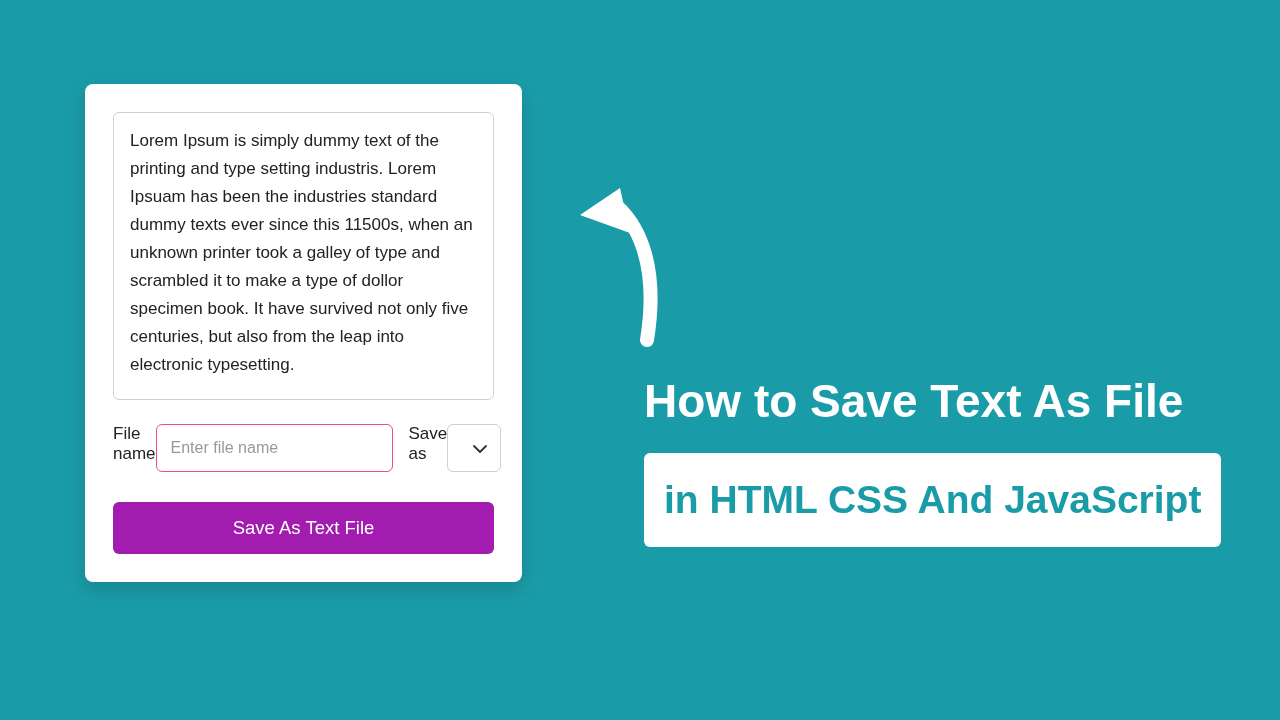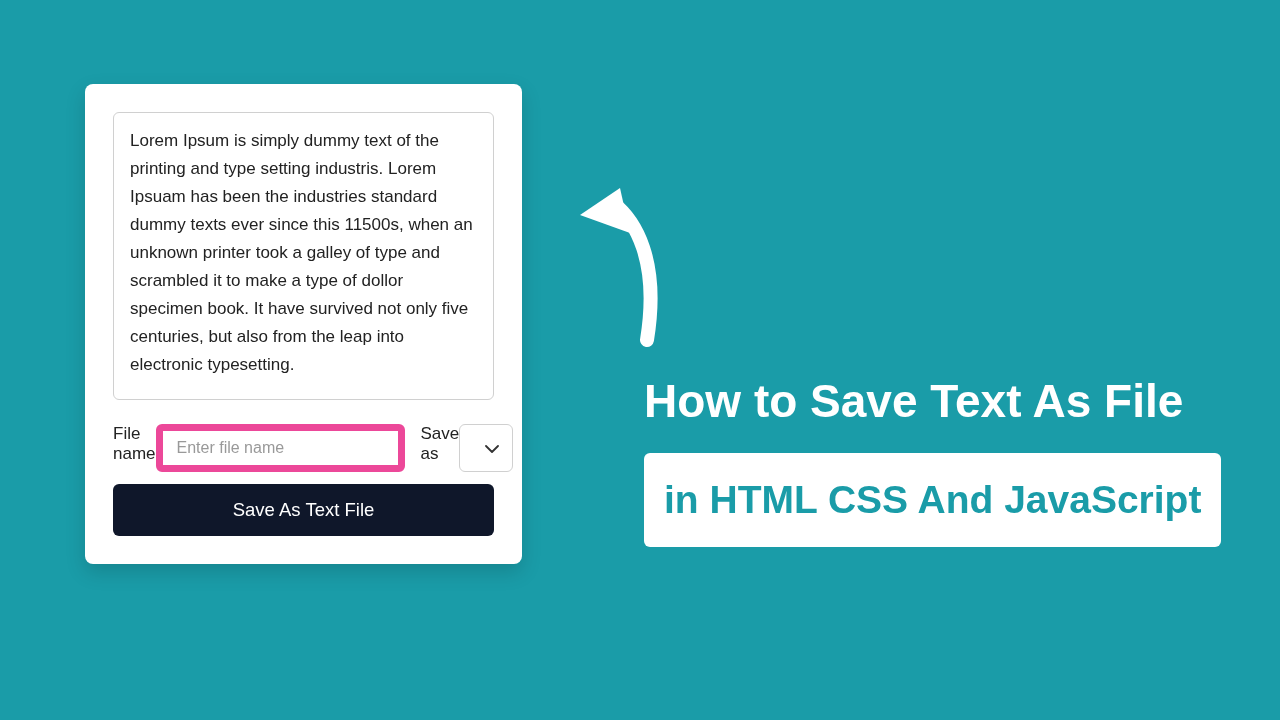--- a/index.html
+++ b/index.html
@@ -55,21 +55,21 @@
     
     .label {
       font-size: 17px;
       color: #222;
       margin-bottom: 8px;
     }
     
     .input-field {
       height: 48px;
       padding: 0 14px;
-      border: 7px solid #ec4899;
+      border: 1px solid #ec4899;
       border-radius: 6px;
       font-size: 16px;
       color: #555;
       font-family: inherit;
     }
     
     .input-field::placeholder {
       color: #999;
     }
     
@@ -95,22 +95,22 @@
       position: absolute;
       right: 14px;
       top: 50%;
       transform: translateY(-50%);
       pointer-events: none;
     }
     
     .save-btn {
       width: 100%;
       height: 52px;
-      margin-top: 12px;
-      background: #0f172a;
+      margin-top: 30px;
+      background: #a21caf;
       border: none;
       border-radius: 6px;
       color: #ffffff;
       font-size: 18.5px;
       font-weight: 500;
       cursor: pointer;
       font-family: inherit;
     }
     
     .arrow-graphic {

